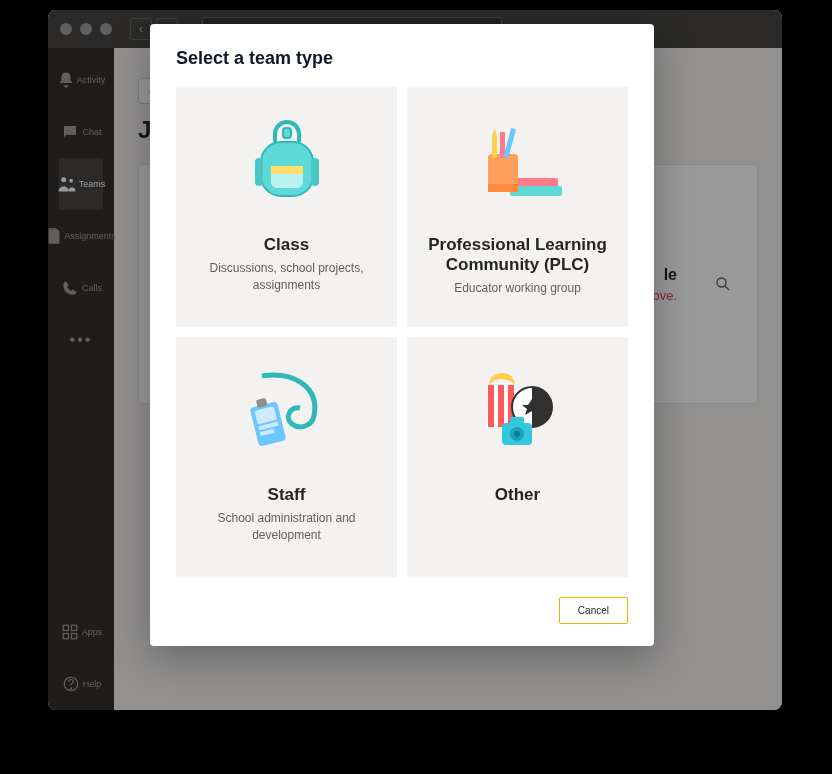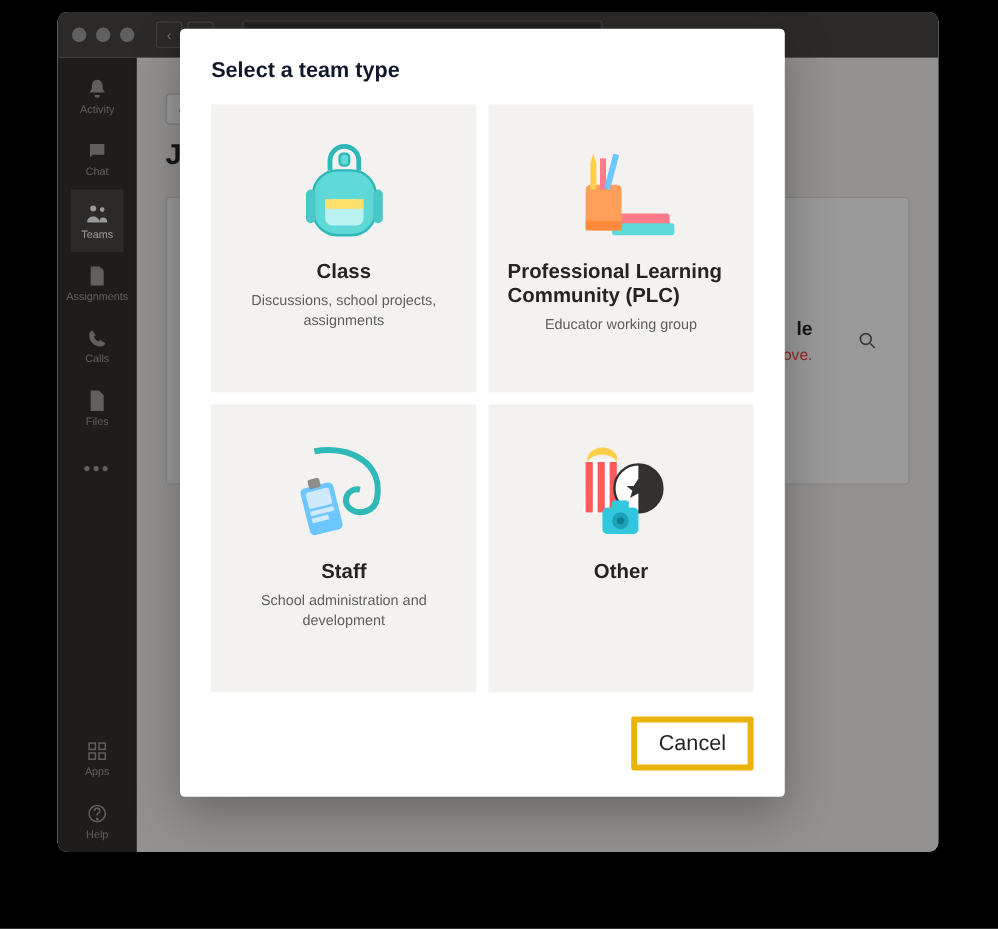--- a/index.html
+++ b/index.html
@@ -68,21 +68,21 @@
   background: #33312f;
   display: flex;
   flex-direction: column;
   align-items: center;
   padding-top: 6px;
 }
 .side-item {
   width: 44px;
   height: 52px;
   display: flex;
-  flex-direction: column;
+  flex-direction: row;
   align-items: center;
   justify-content: center;
   color: #a19f9d;
   font-size: 9px;
   gap: 2px;
   cursor: pointer;
 }
 .side-item.active {
   background: #484644;
   color: #fff;
@@ -175,43 +175,43 @@
 .card .art {
   height: 100px;
   display: flex;
   align-items: center;
   justify-content: center;
 }
 .card h3 {
   font-size: 17px;
   font-weight: 700;
   color: #252423;
-  text-align: left;
-  margin-top: 6px;
+  text-align: center;
+  margin-top: 24px;
 }
 .card p {
   font-size: 12px;
   color: #605e5c;
   text-align: center;
   margin-top: 5px;
   line-height: 1.4;
   padding: 0 6px;
 }
 .modal-footer {
   display: flex;
   justify-content: flex-end;
   margin-top: 20px;
 }
 .btn-cancel {
-  border: 5px solid #eab308;
+  border: 1px solid #eab308;
   background: #fff;
   color: #252423;
   padding: 7px 18px;
   border-radius: 2px;
-  font-size: 18px;
+  font-size: 10px;
   cursor: pointer;
 }
 svg { display:block; }
 </style>
 </head>
 <body>
 
 <div class="window">
   <div class="titlebar">
     <div class="traffic">
@@ -264,28 +264,20 @@
         </div>
         <span>Assignments</span>
       </div>
       <div class="side-item">
         <div class="side-ico">
           <svg width="16" height="16" viewBox="0 0 24 24" fill="#a19f9d">
               <path d="M6 2l4 6-2 2c1 3 3 5 6 6l2-2 6 4c-1 3-3 4-6 4C8 22 2 16 2 8c0-3 1-5 4-6z"></path>
             </svg>
         </div>
         <span>Calls</span>
-      </div>
-      <div class="side-item">
-        <div class="side-ico">
-          <svg width="14" height="18" viewBox="0 0 18 22" fill="#a19f9d">
-              <path d="M2 0h9l5 5v17H2z"></path>
-            </svg>
-        </div>
-        <span>Files</span>
       </div>
       <div class="side-item">
         <div class="side-ico" style="color:#a19f9d;font-size:16px;letter-spacing:2px;">•••</div>
       </div>
       <div class="side-spacer"></div>
       <div class="side-item">
         <div class="side-ico">
           <svg width="18" height="18" viewBox="0 0 24 24" fill="none" stroke="#a19f9d" stroke-width="1.6">
               <rect x="3" y="3" width="7" height="7"></rect>
               <rect x="14" y="3" width="7" height="7"></rect>

